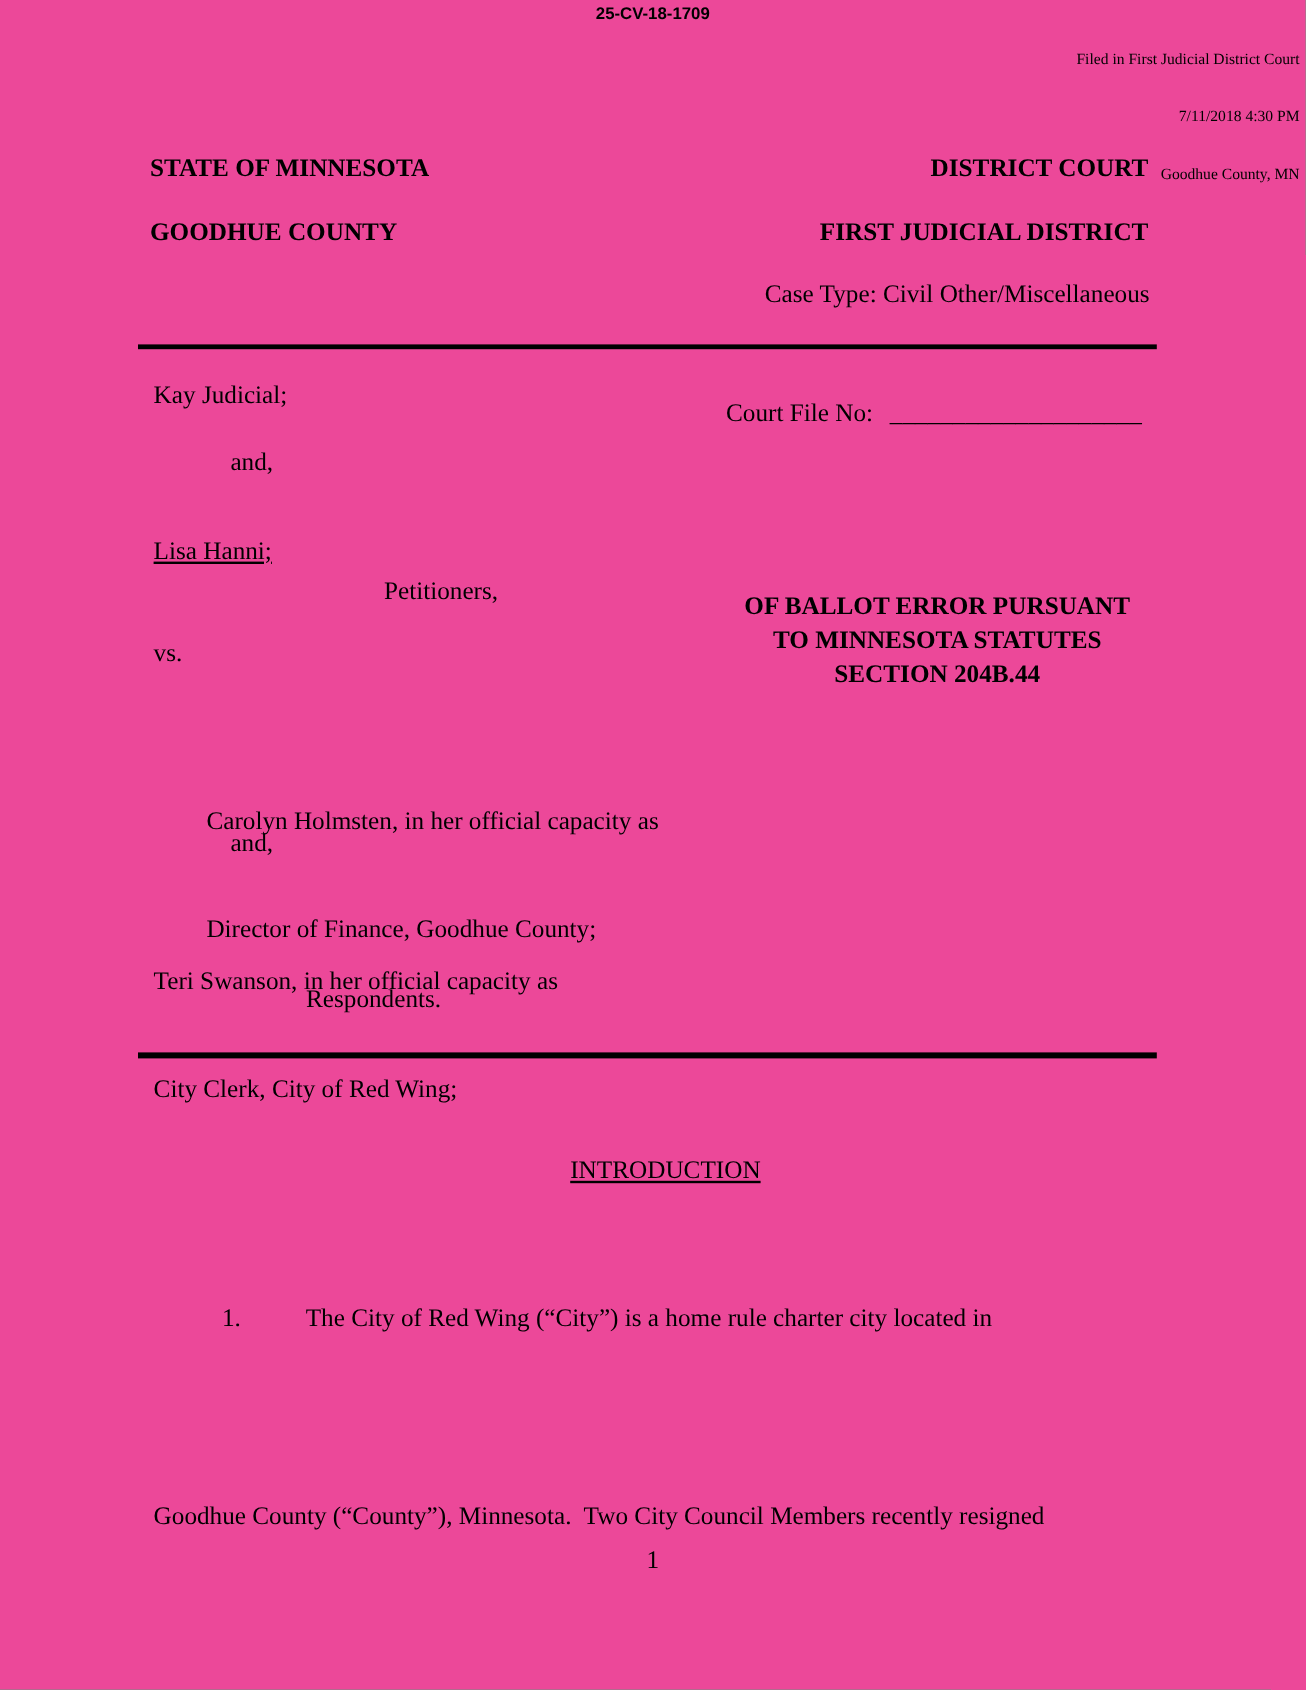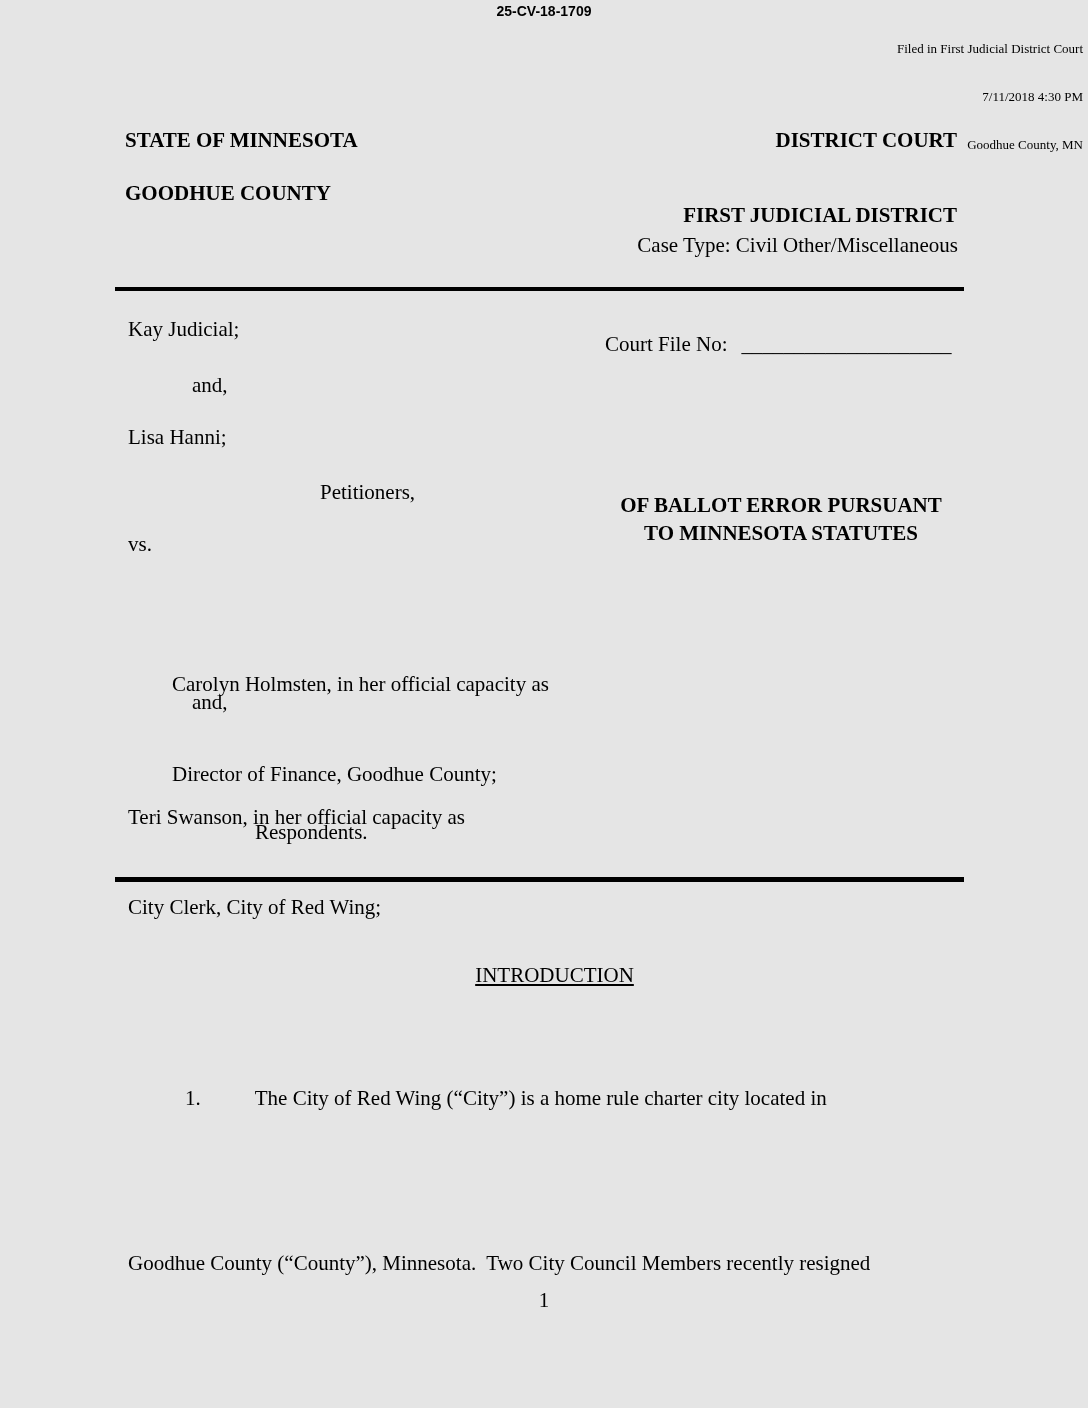--- a/index.html
+++ b/index.html
@@ -1,21 +1,21 @@
 <!DOCTYPE html>
 <html><head>
 <meta charset="utf-8">
 <style>
   html, body { margin: 0; padding: 0; background: #888; }
   .page {
     position: relative;
     width: 1088px;
     height: 1408px;
     margin: 0 auto;
-    background: #e5e5e5;
+    background: #ec4899;
     color: #000000;
     font-family: "Liberation Serif", serif;
     font-size: 21px;
     overflow: hidden;
   }
   .abs { position: absolute; white-space: pre; }
 
   
   .case-number {
     top: 3px; left: 0; width: 1088px;
@@ -28,31 +28,31 @@
     text-align: right;
     font-family: Liberation Serif, serif;
     font-size: 13px; line-height: 16px;
   }
 
   
   .hdr-bold { font-weight: bold; text-align: right; }
   .hdr-state    { top: 128px; left: 125px; }
   .hdr-court    { top: 128px; right: 131px; }
   .hdr-county   { top: 181px; left: 125px; }
-  .hdr-district { top: 181px; right: 131px; margin-top: 22px; }
+  .hdr-district { top: 181px; right: 131px; }
   .case-type    { top: 233px; right: 130px; }
 
   .rule { position: absolute; left: 115px; width: 849px; background: #000; }
   .rule-1 { top: 287px; height: 4px; }
   .rule-2 { top: 877px; height: 5px; }
 
   
   .pet-1             { top: 317px; left: 128px; }
   .and-1             { top: 373px; left: 192px; }
-  .pet-2             { top: 425px; left: 128px; }
+  .pet-2             { top: 447px; left: 128px; text-decoration: underline; }
   .petitioners-label { top: 480px; left: 320px; }
   .versus            { top: 532px; left: 128px; }
   .resp-1            { top: 609px; left: 128px; line-height: 30px; margin-left: 44px; }
   .and-2             { top: 690px; left: 192px; }
   .resp-2            { top: 742px; left: 128px; line-height: 30px; }
   .respondents-label { top: 820px; left: 255px; }
 
   
   .court-file { top: 332px; left: 605px; }
   .court-file .blank { margin-left: 14px; }
@@ -110,20 +110,21 @@
     <div>City Clerk, City of Red Wing;</div>
   </div>
 
   <div class="abs respondents-label">Respondents.</div>
 
   <div class="abs court-file"><span>Court File No:</span><span class="blank">____________________</span></div>
 
   <div class="abs title-block">
     <div>OF BALLOT ERROR PURSUANT</div>
     <div>TO MINNESOTA STATUTES</div>
+    <div>SECTION 204B.44</div>
   </div>
 
   <div class="rule rule-2"></div>
 
   <div class="abs section-heading">
     <span class="u">INTRODUCTION</span>
   </div>
 
   <div class="abs paragraph">
     <div class="para-line"><span class="para-num">1.</span><span class="para-tab"></span><span>The City of Red Wing (“City”) is a home rule charter city located in</span></div>

